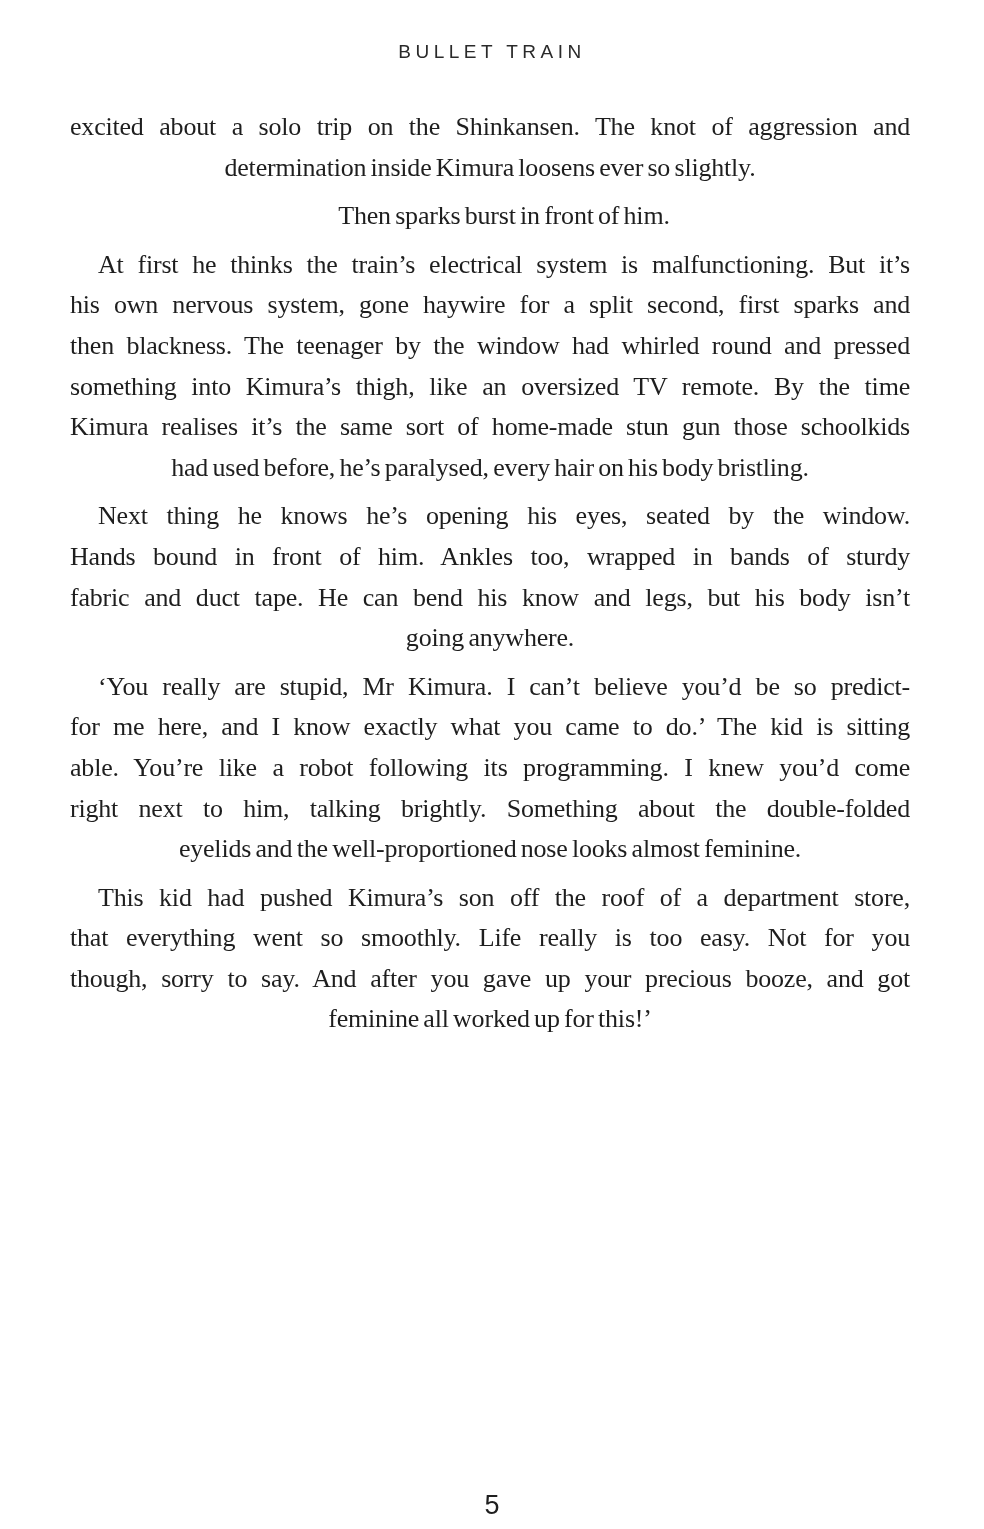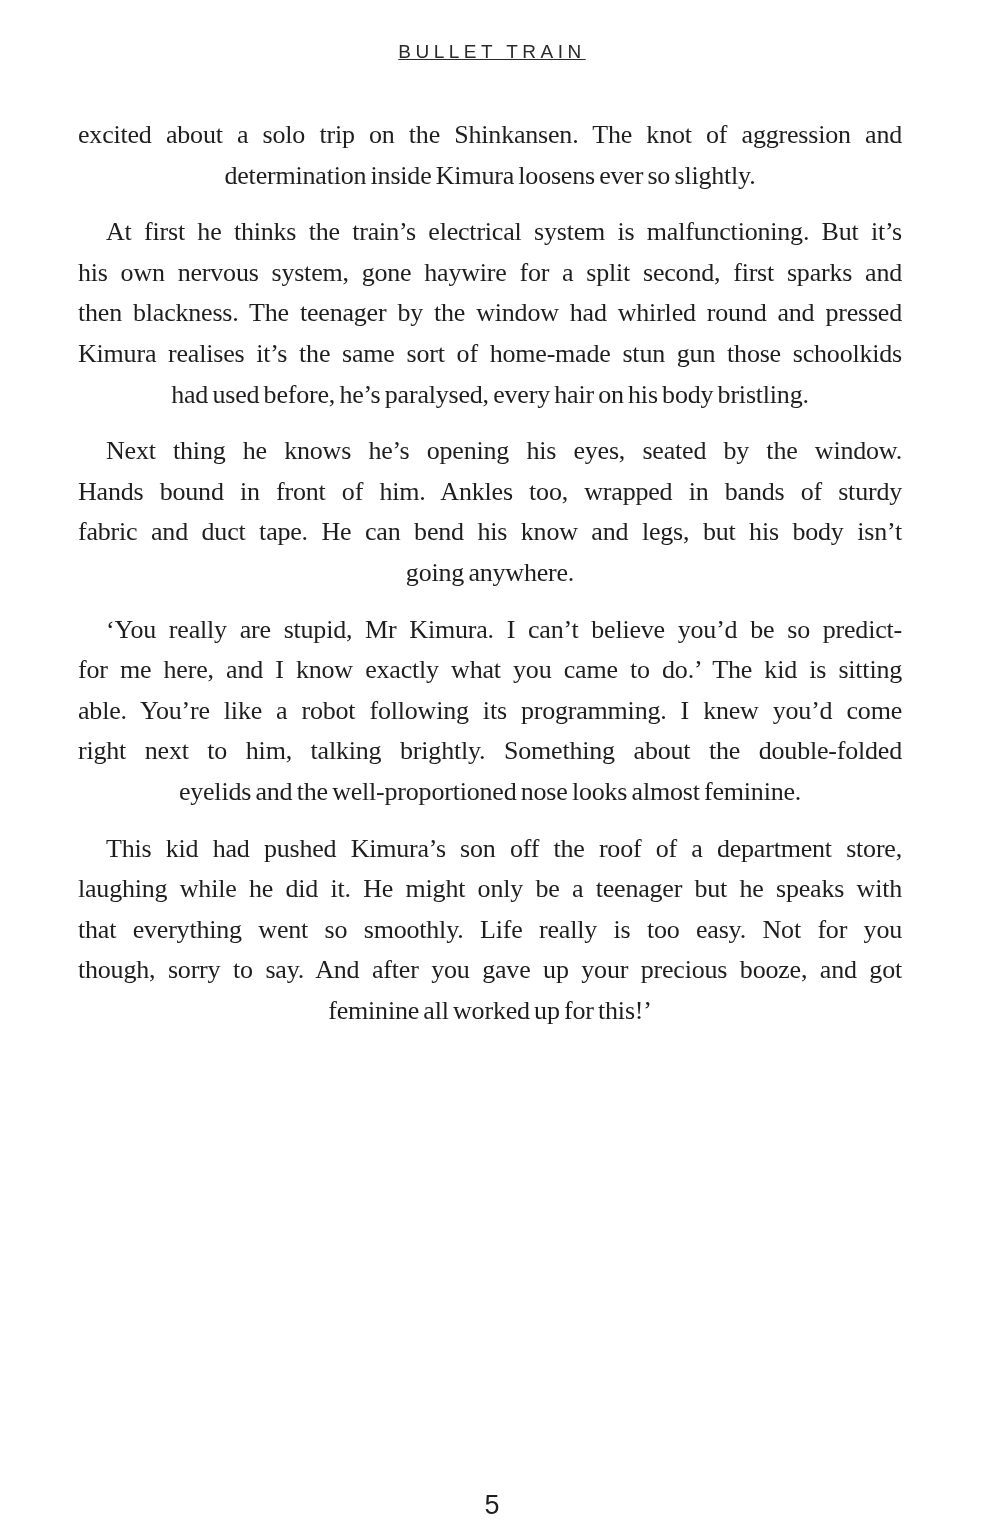--- a/index.html
+++ b/index.html
@@ -14,35 +14,34 @@
     position: absolute;
     top: 41px;
     left: 0;
     right: 0;
     text-align: center;
     font-family: "Liberation Sans", sans-serif;
     font-size: 19px;
     letter-spacing: 4.5px;
     color: #2a2a2a;
     font-weight: normal;
-    text-decoration: underline;
   }
   .text-column {
     position: absolute;
     left: 62px;
     top: 99px;
     width: 856px;
     font-family: "Liberation Serif", serif;
     font-size: 26px;
     line-height: 40.6px;
     color: #1e1e1e;
     letter-spacing: -0.2px;
     word-spacing: -2px;
   }
-  .paragraph { margin: 16px; }
+  .paragraph { margin: 8px; }
   .line { text-align: center; white-space: normal; }
   .line.full { text-align: justify; text-align-last: justify; }
   .line.indent { text-indent: 28px; }
   .folio {
     position: absolute;
     top: 1492px;
     left: 0;
     right: 0;
     text-align: center;
     font-family: "Liberation Sans", sans-serif;
@@ -57,42 +56,45 @@
 
 <div class="page">
   <div class="running-head">BULLET TRAIN</div>
 
   <div class="text-column">
       <div class="paragraph">
         <div class="line full">excited about a solo trip on the Shinkansen. The knot of aggression and</div>
         <div class="line">determination inside Kimura loosens ever so slightly.</div>
       </div>
       <div class="paragraph">
+        <div class="line indent">Then sparks burst in front of him.</div>
+      </div>
+      <div class="paragraph">
         <div class="line full indent">At first he thinks the train’s electrical system is malfunctioning. But it’s</div>
         <div class="line full">his own nervous system, gone haywire for a split second, first sparks and</div>
         <div class="line full">then blackness. The teenager by the window had whirled round and pressed</div>
+        <div class="line full">something into Kimura’s thigh, like an oversized TV remote. By the time</div>
         <div class="line full">Kimura realises it’s the same sort of home-made stun gun those schoolkids</div>
         <div class="line">had used before, he’s paralysed, every hair on his body bristling.</div>
       </div>
       <div class="paragraph">
         <div class="line full indent">Next thing he knows he’s opening his eyes, seated by the window.</div>
         <div class="line full">Hands bound in front of him. Ankles too, wrapped in bands of sturdy</div>
         <div class="line full">fabric and duct tape. He can bend his know and legs, but his body isn’t</div>
         <div class="line">going anywhere.</div>
       </div>
       <div class="paragraph">
         <div class="line full indent">‘You really are stupid, Mr Kimura. I can’t believe you’d be so predict-</div>
         <div class="line full">for me here, and I know exactly what you came to do.’ The kid is sitting</div>
         <div class="line full">able. You’re like a robot following its programming. I knew you’d come</div>
         <div class="line full">right next to him, talking brightly. Something about the double-folded</div>
         <div class="line">eyelids and the well-proportioned nose looks almost feminine.</div>
       </div>
       <div class="paragraph">
         <div class="line full indent">This kid had pushed Kimura’s son off the roof of a department store,</div>
-        <div class="line full">laughing while he did it. He might only be a teenager but he speaks with</div>
         <div class="line full">that everything went so smoothly. Life really is too easy. Not for you</div>
         <div class="line full">though, sorry to say. And after you gave up your precious booze, and got</div>
         <div class="line">feminine all worked up for this!’</div>
       </div>
     </div>
 
   <div class="folio">5</div>
 </div>
 
 </body></html>

